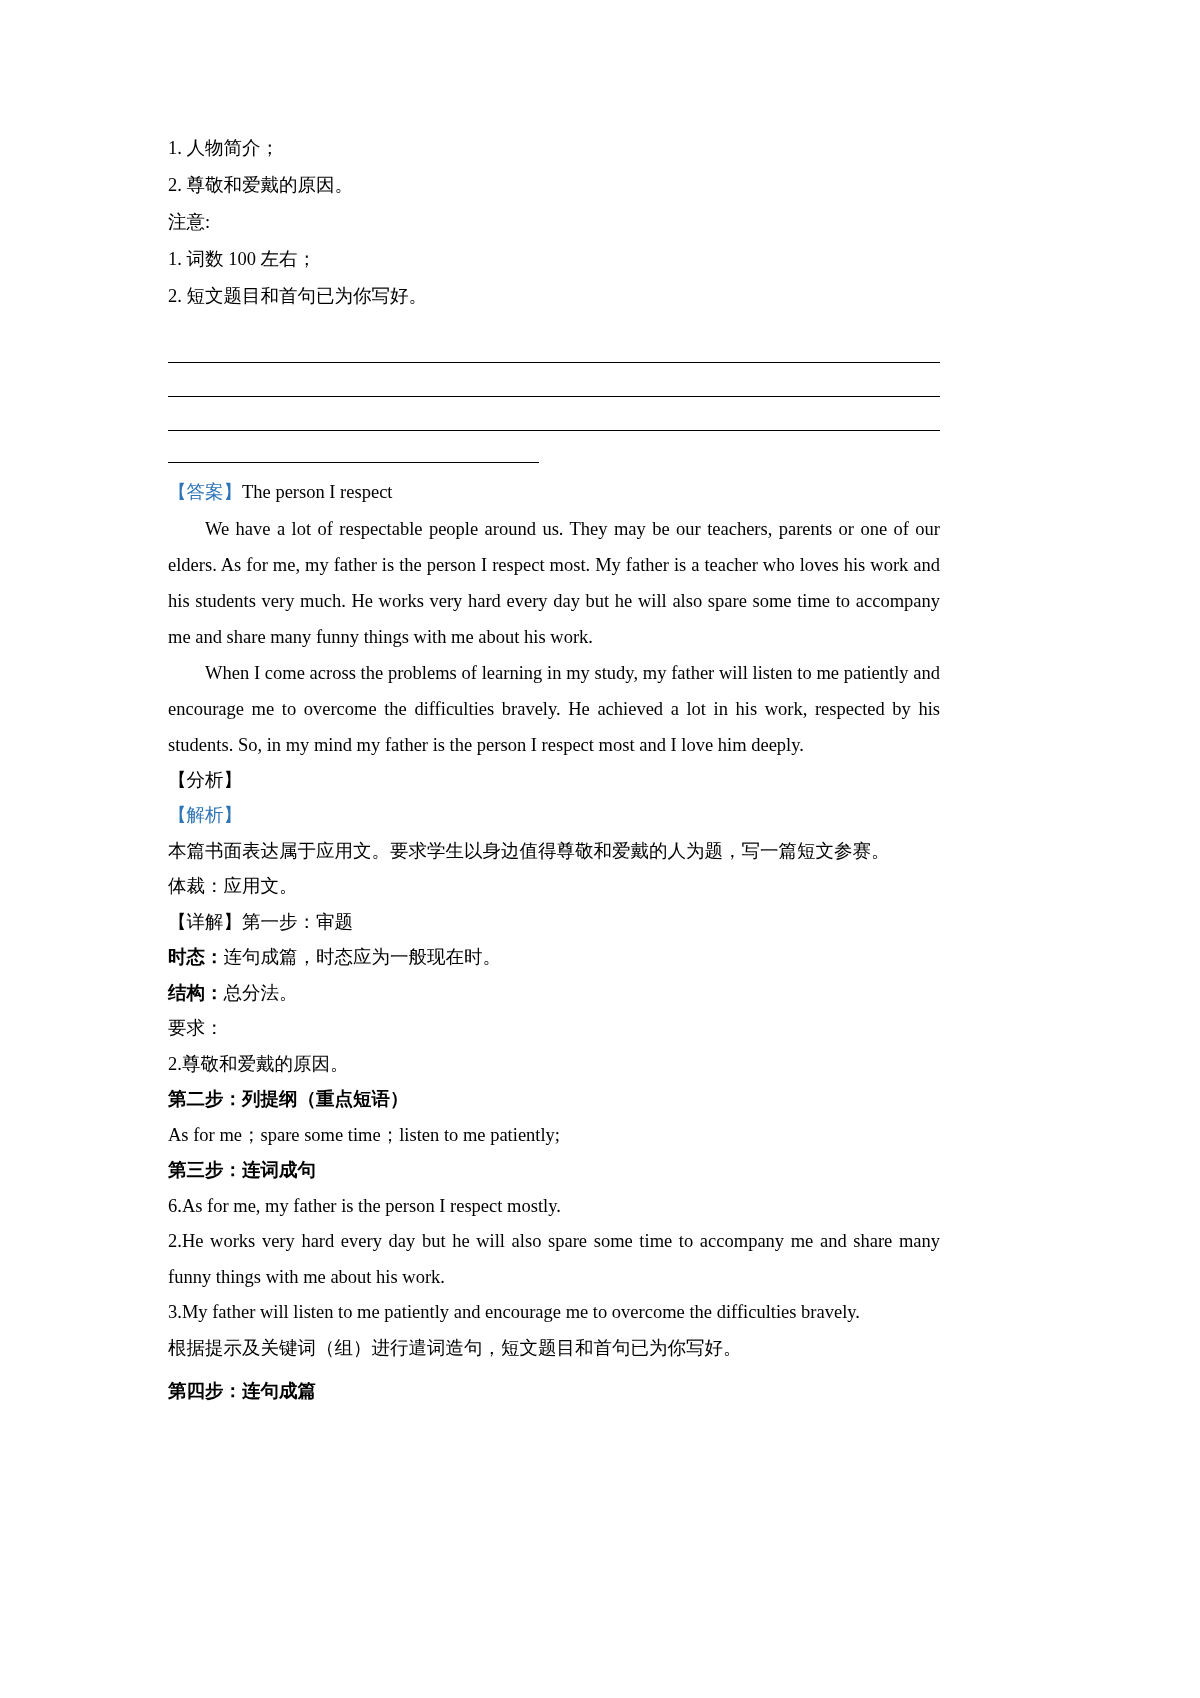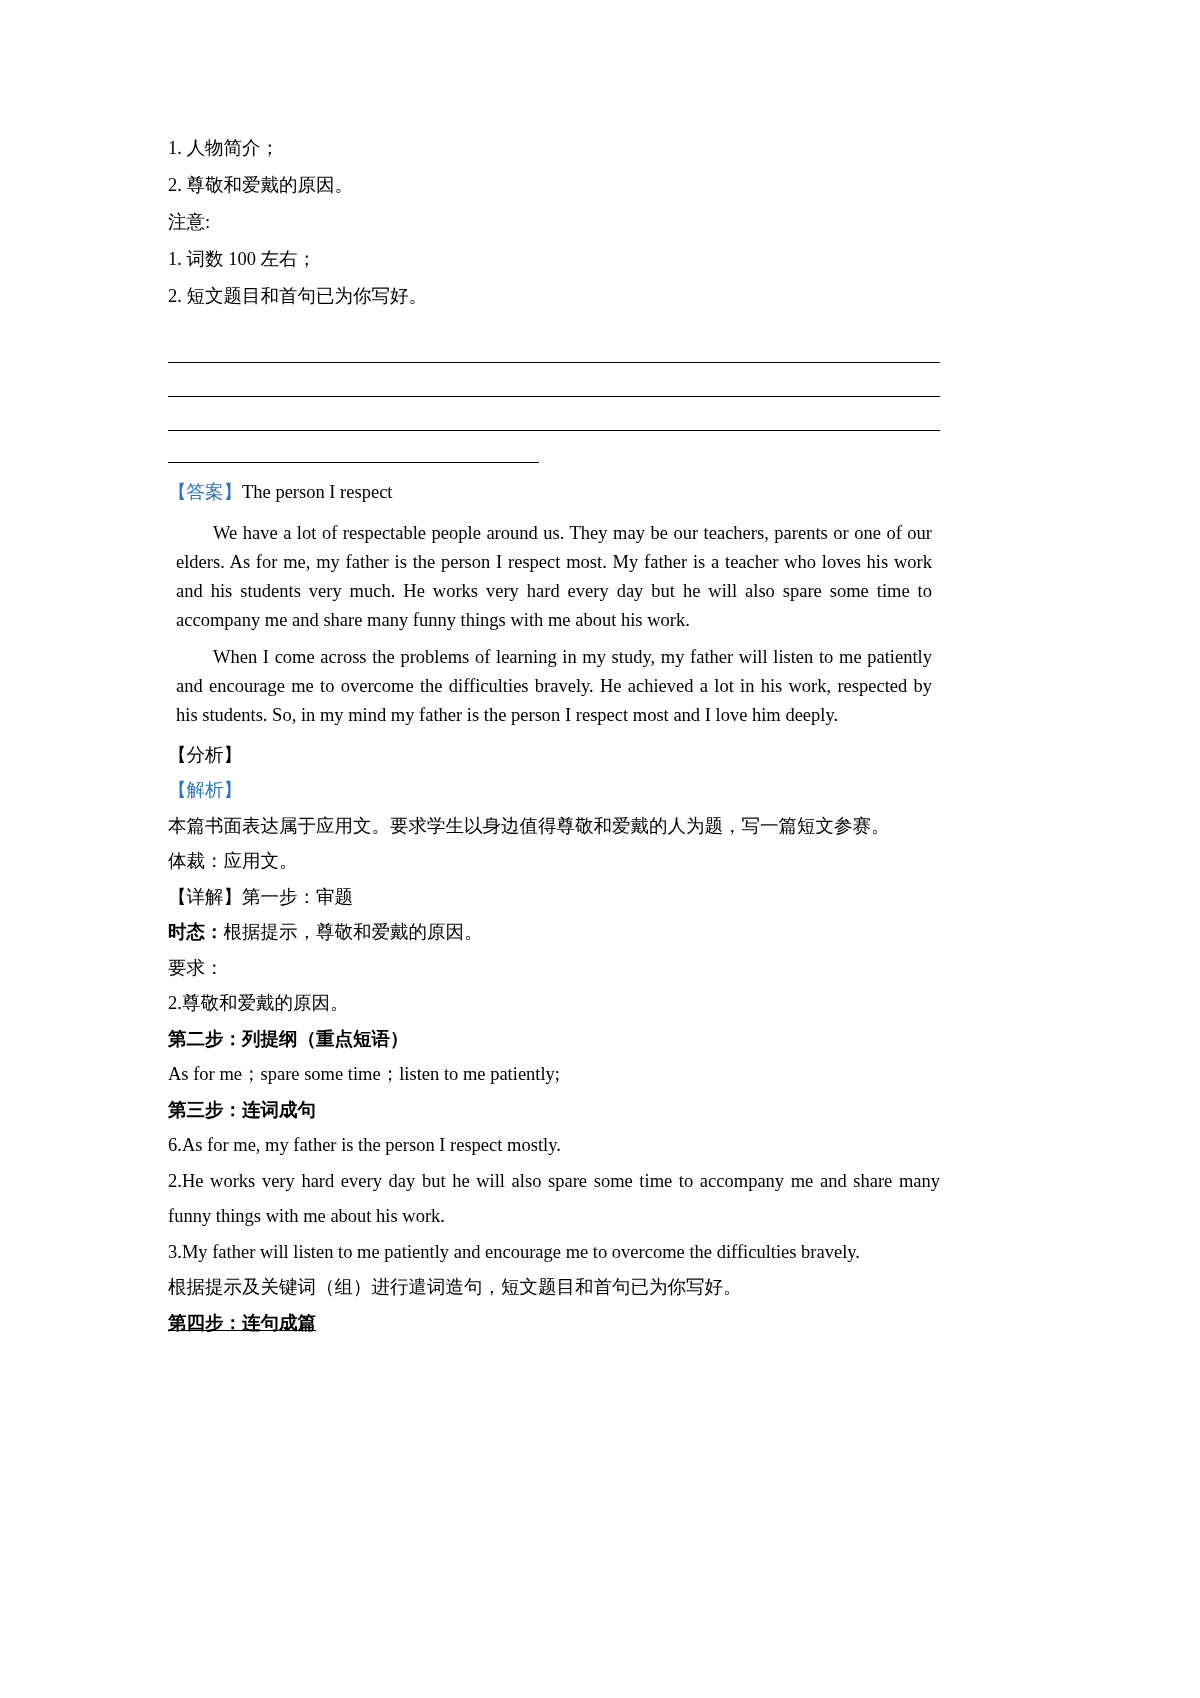--- a/index.html
+++ b/index.html
@@ -39,33 +39,33 @@
   }
   .answer-heading {
     margin-top: 12px;
     line-height: 35.5px;
   }
   .blue {
     color: #2e75b6;
     margin-top: 33px;
   }
   .para {
-    margin: 8px;
+    margin: 0;
     text-align: justify;
     text-indent: 2em;
-    line-height: 29px;
+    line-height: 36px;
   }
   .bold {
     font-weight: bold;
   }
   .just {
     text-align: justify;
   }
   .step-gap {
-    text-decoration: underline;
+    margin-top: 8px;
   }
 </style>
 </head>
 <body>
 
 <div class="page">
 
   <div class="prompt-block">
     <div class="line">1. 人物简介；</div>
     <div class="line">2. 尊敬和爱戴的原因。</div>
@@ -98,23 +98,26 @@
 
   <div class="line just">本篇书面表达属于应用文。要求学生以身边值得尊敬和爱戴的人为题，写一篇短文参赛。</div>
 
   <div class="line">体裁：应用文。</div>
 
   <div class="line">
     <span>【详解】</span><span>第一步：审题</span>
   </div>
 
   <div class="line">
-    <span class="bold">时态：</span><span>根据提示，尊敬和爱戴的原因。</span>
+    <span class="bold">时态：</span><span>连句成篇，时态应为一般现在时。</span>
   </div>
 
+  <div class="line">
+    <span class="bold">结构：</span><span>总分法。</span>
+  </div>
 
   <div class="line">要求：</div>
   <div class="line">2.尊敬和爱戴的原因。</div>
 
   <div class="line bold">第二步：列提纲（重点短语）</div>
   <div class="line">As for me；spare some time；listen to me patiently;</div>
 
   <div class="line bold">第三步：连词成句</div>
   <div class="line">6.As for me, my father is the person I respect mostly.</div>
   <div class="line just">2.He works very hard every day but he will also spare some time to accompany me and share many funny things with me about his work.</div>

